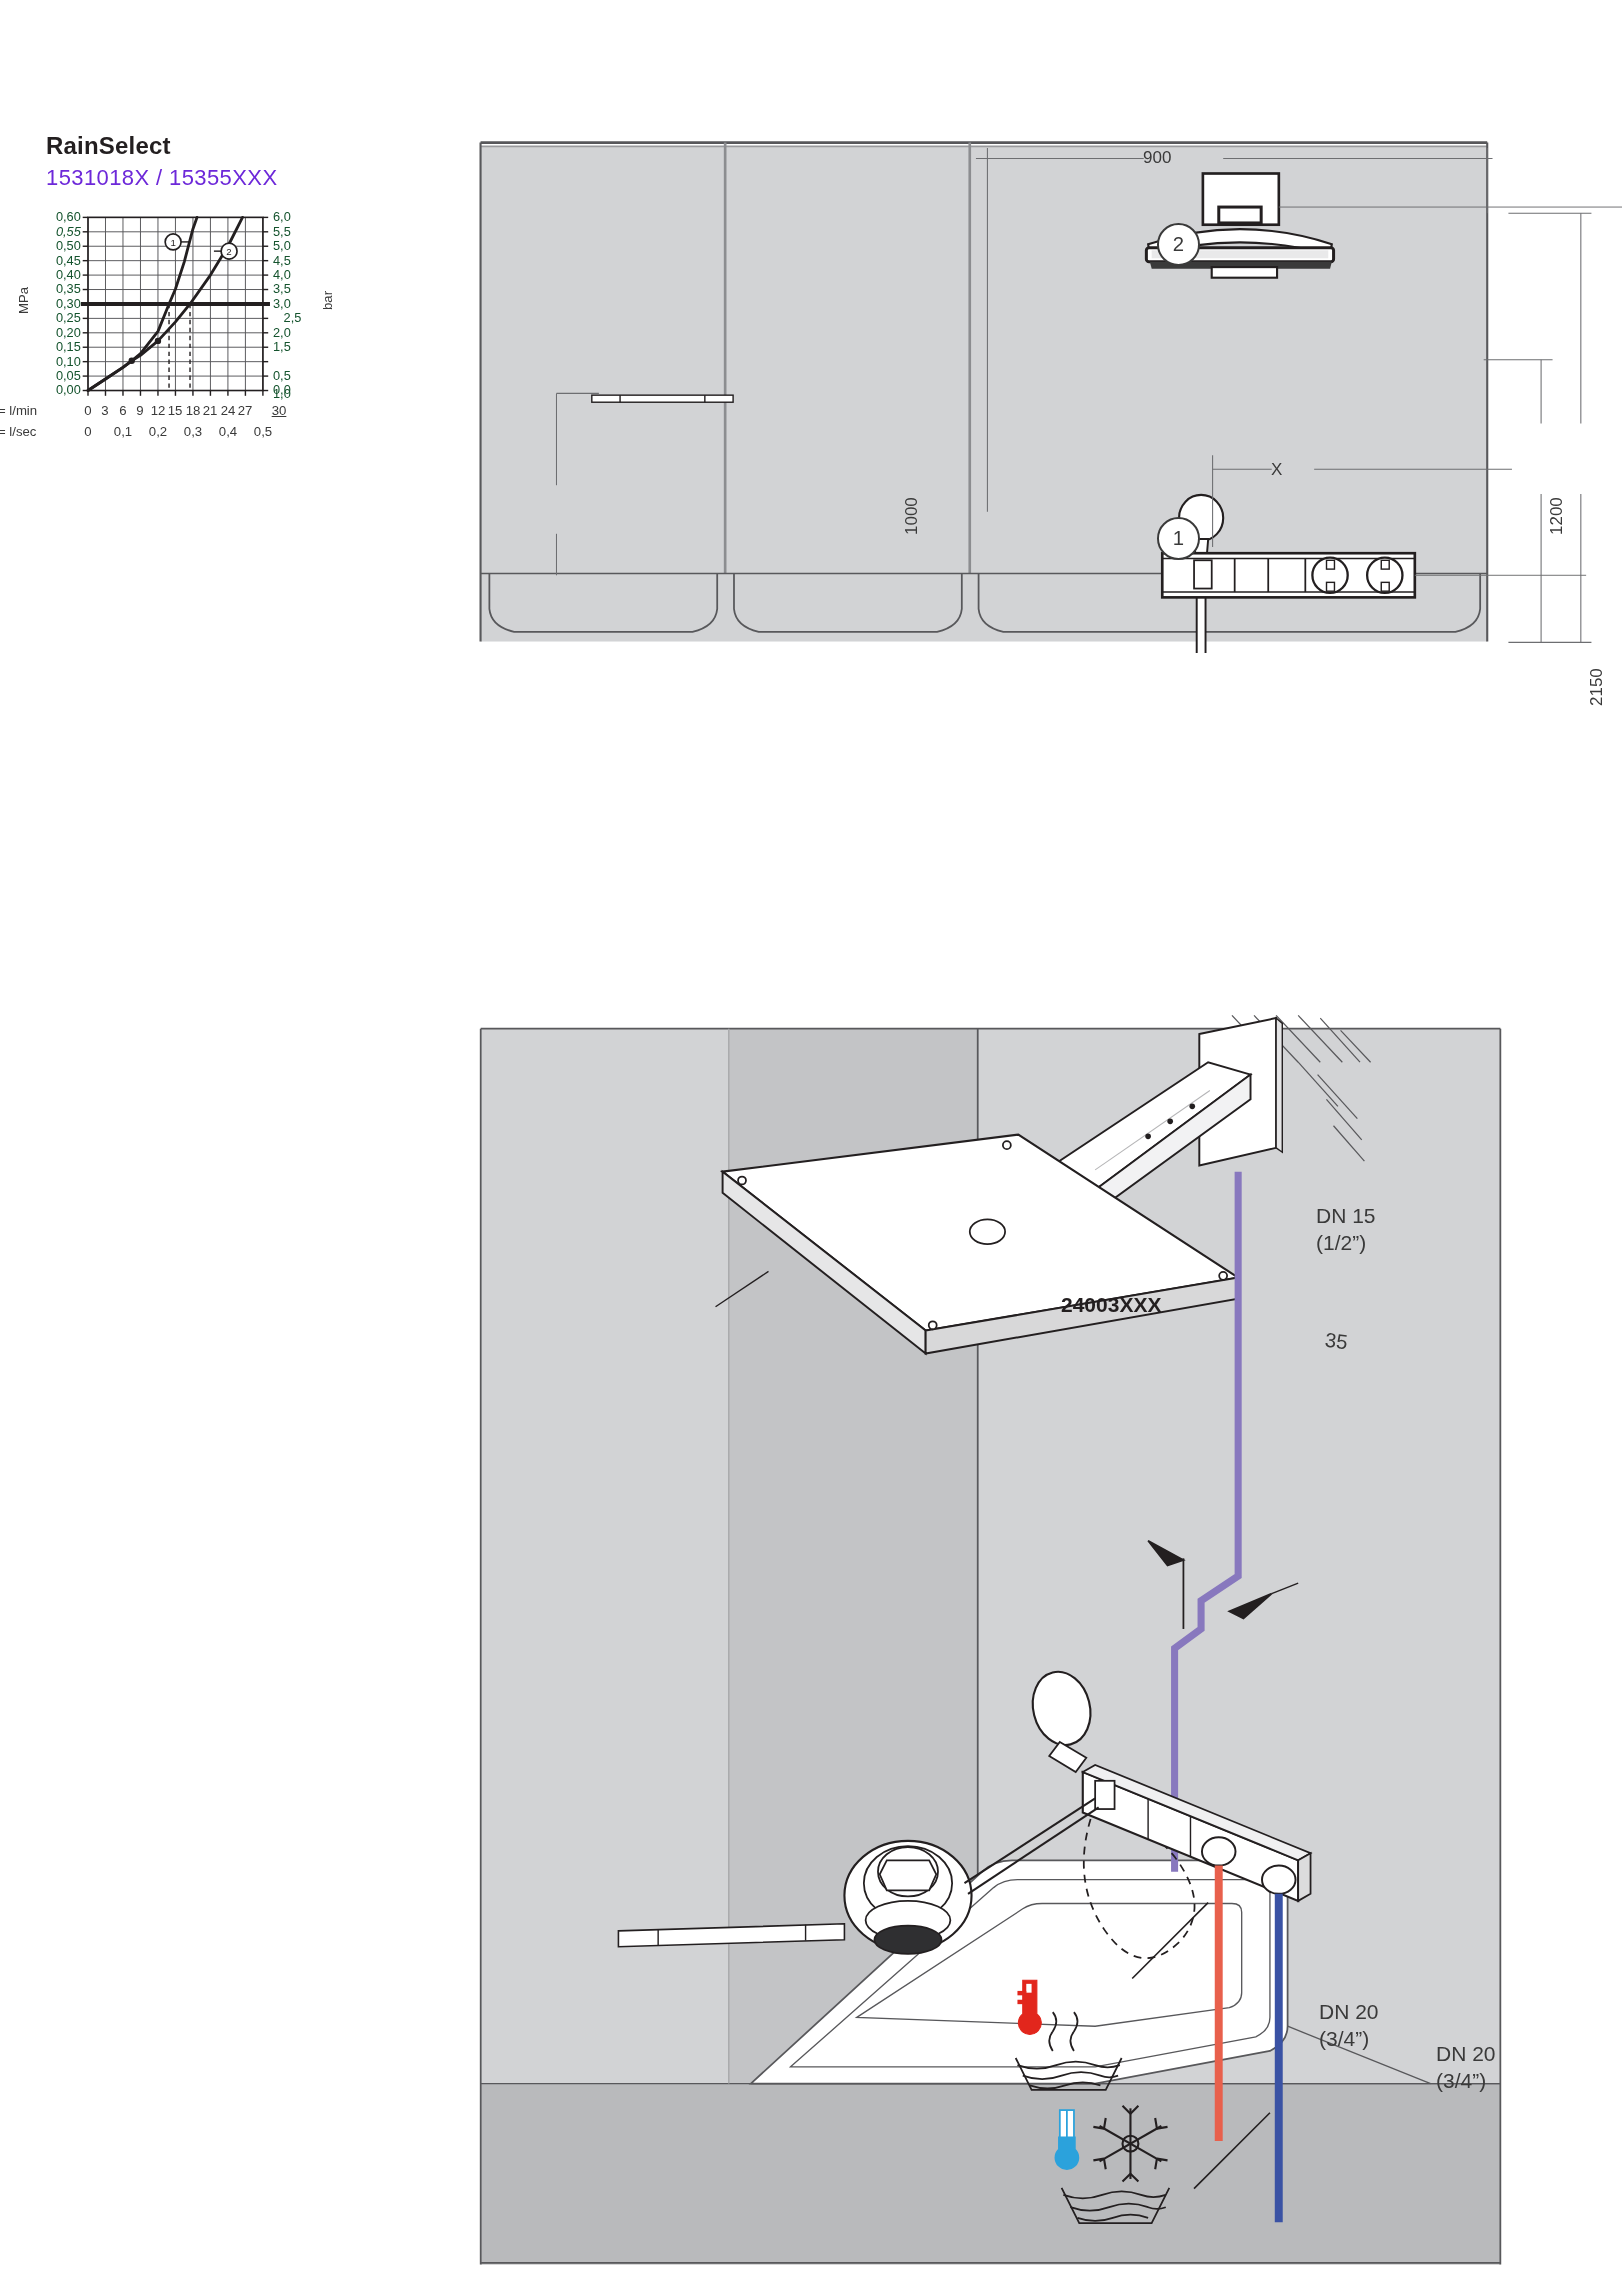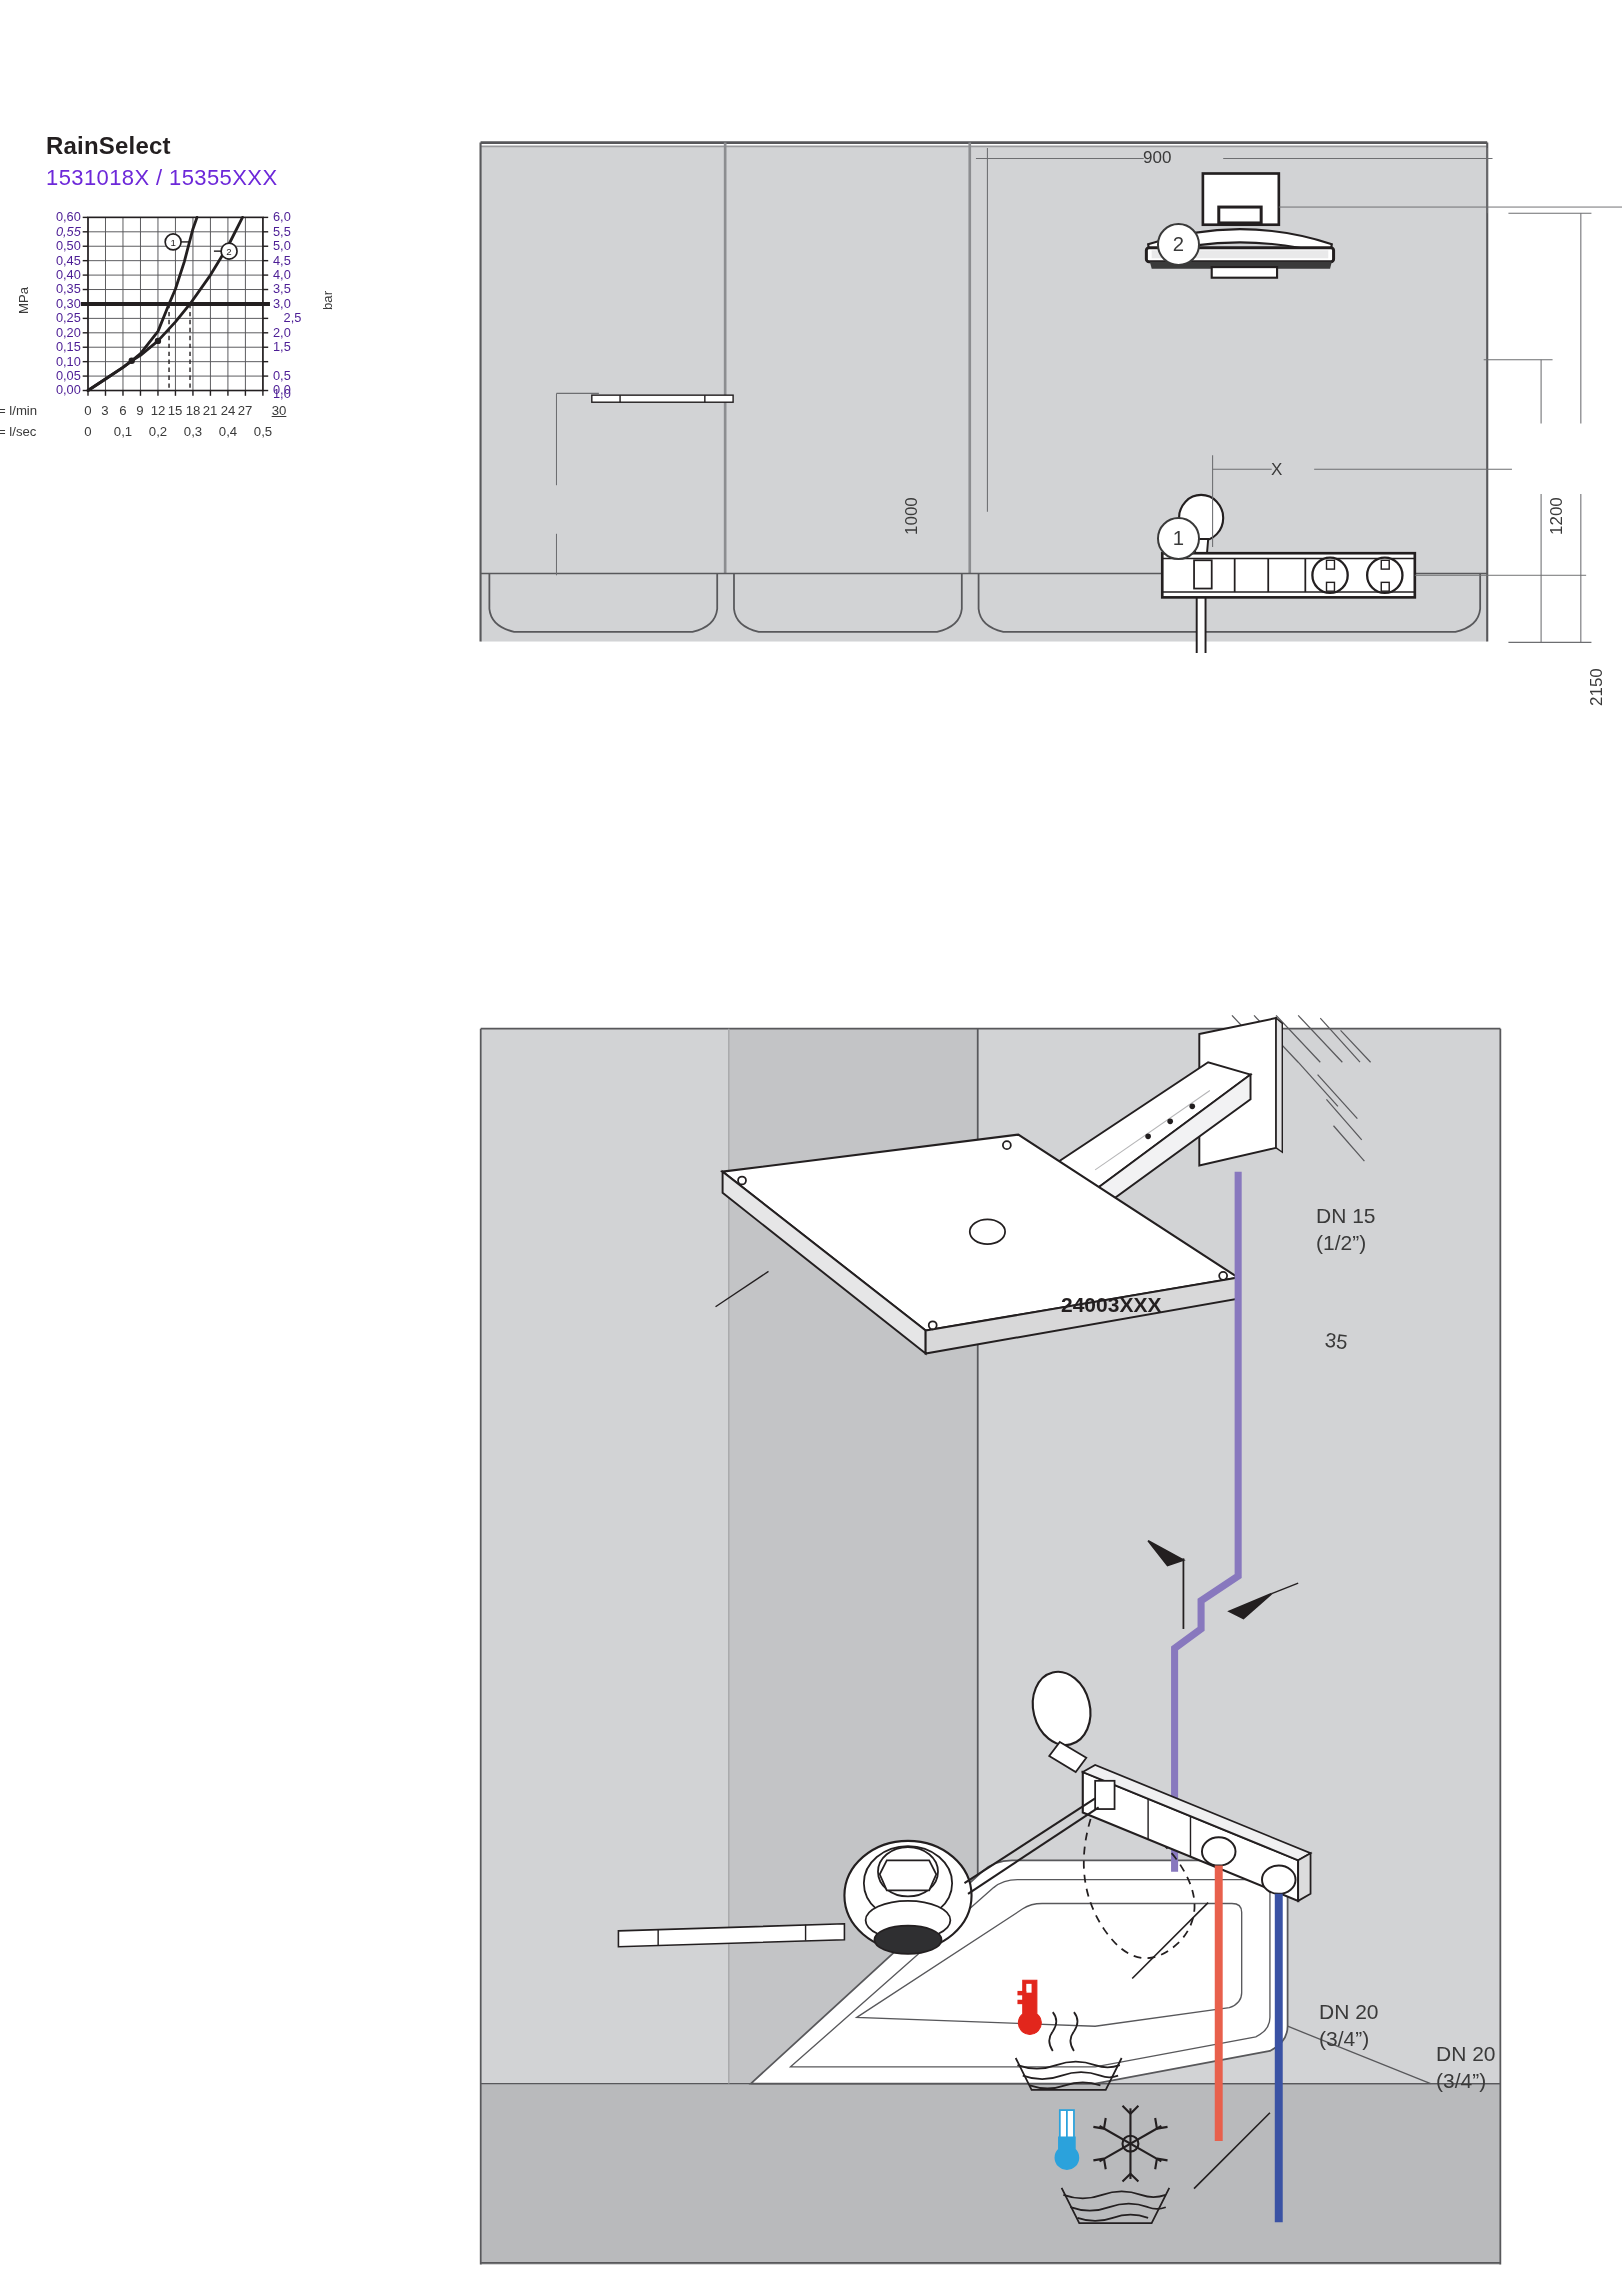--- a/index.html
+++ b/index.html
@@ -7,21 +7,21 @@
        font-family:"Liberation Sans","DejaVu Sans",sans-serif;color:#231f20;}
   .pg{position:absolute;inset:0;}
 
   
   #hdr{position:absolute;left:46px;top:132px;}
   #hdr .t1{font-size:24px;font-weight:bold;letter-spacing:0.2px;color:#231f20;}
   #hdr .t2{font-size:22px;margin-top:5.3px;color:#6d28d9;letter-spacing:0.4px;}
 
   
   #chart{position:absolute;left:35px;top:212px;width:265px;height:141px;}
-  .axlab{position:absolute;font-size:12.8px;color:#4c1d95;white-space:nowrap;}
+  .axlab{position:absolute;font-size:12.8px;color:#14532d;white-space:nowrap;}
   .axlab.r{text-align:right;}
   .ylabel{position:absolute;font-size:13.2px;color:#3a3a3a;
           transform-origin:50% 50%;white-space:nowrap;}
   .xrow{position:absolute;font-size:13.2px;color:#3a3a3a;white-space:nowrap;}
   .xtick{position:absolute;font-size:13.2px;color:#3a3a3a;text-align:center;
          transform:translateX(-50%);white-space:nowrap;}
 
   
   .panel{position:absolute;}
   .dimtxt{position:absolute;font-size:17px;color:#3a3a3a;white-space:nowrap;}

